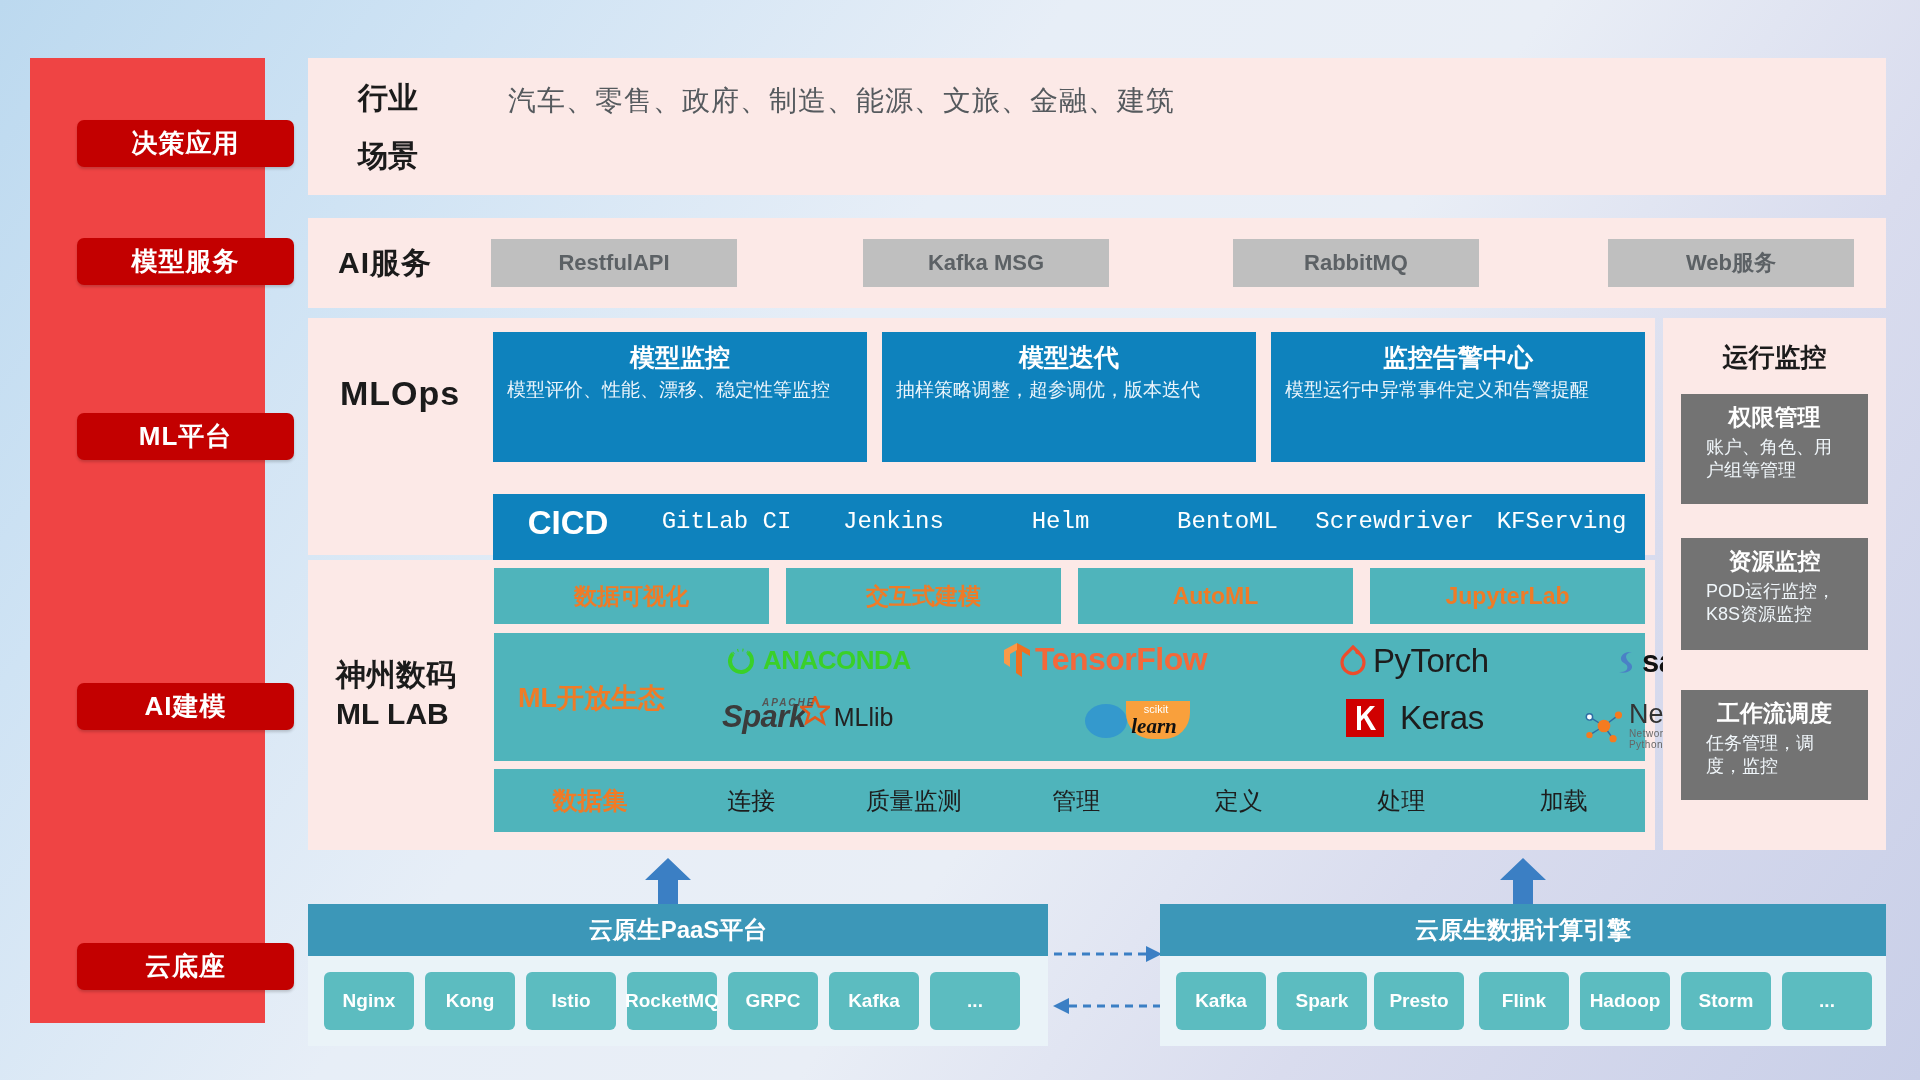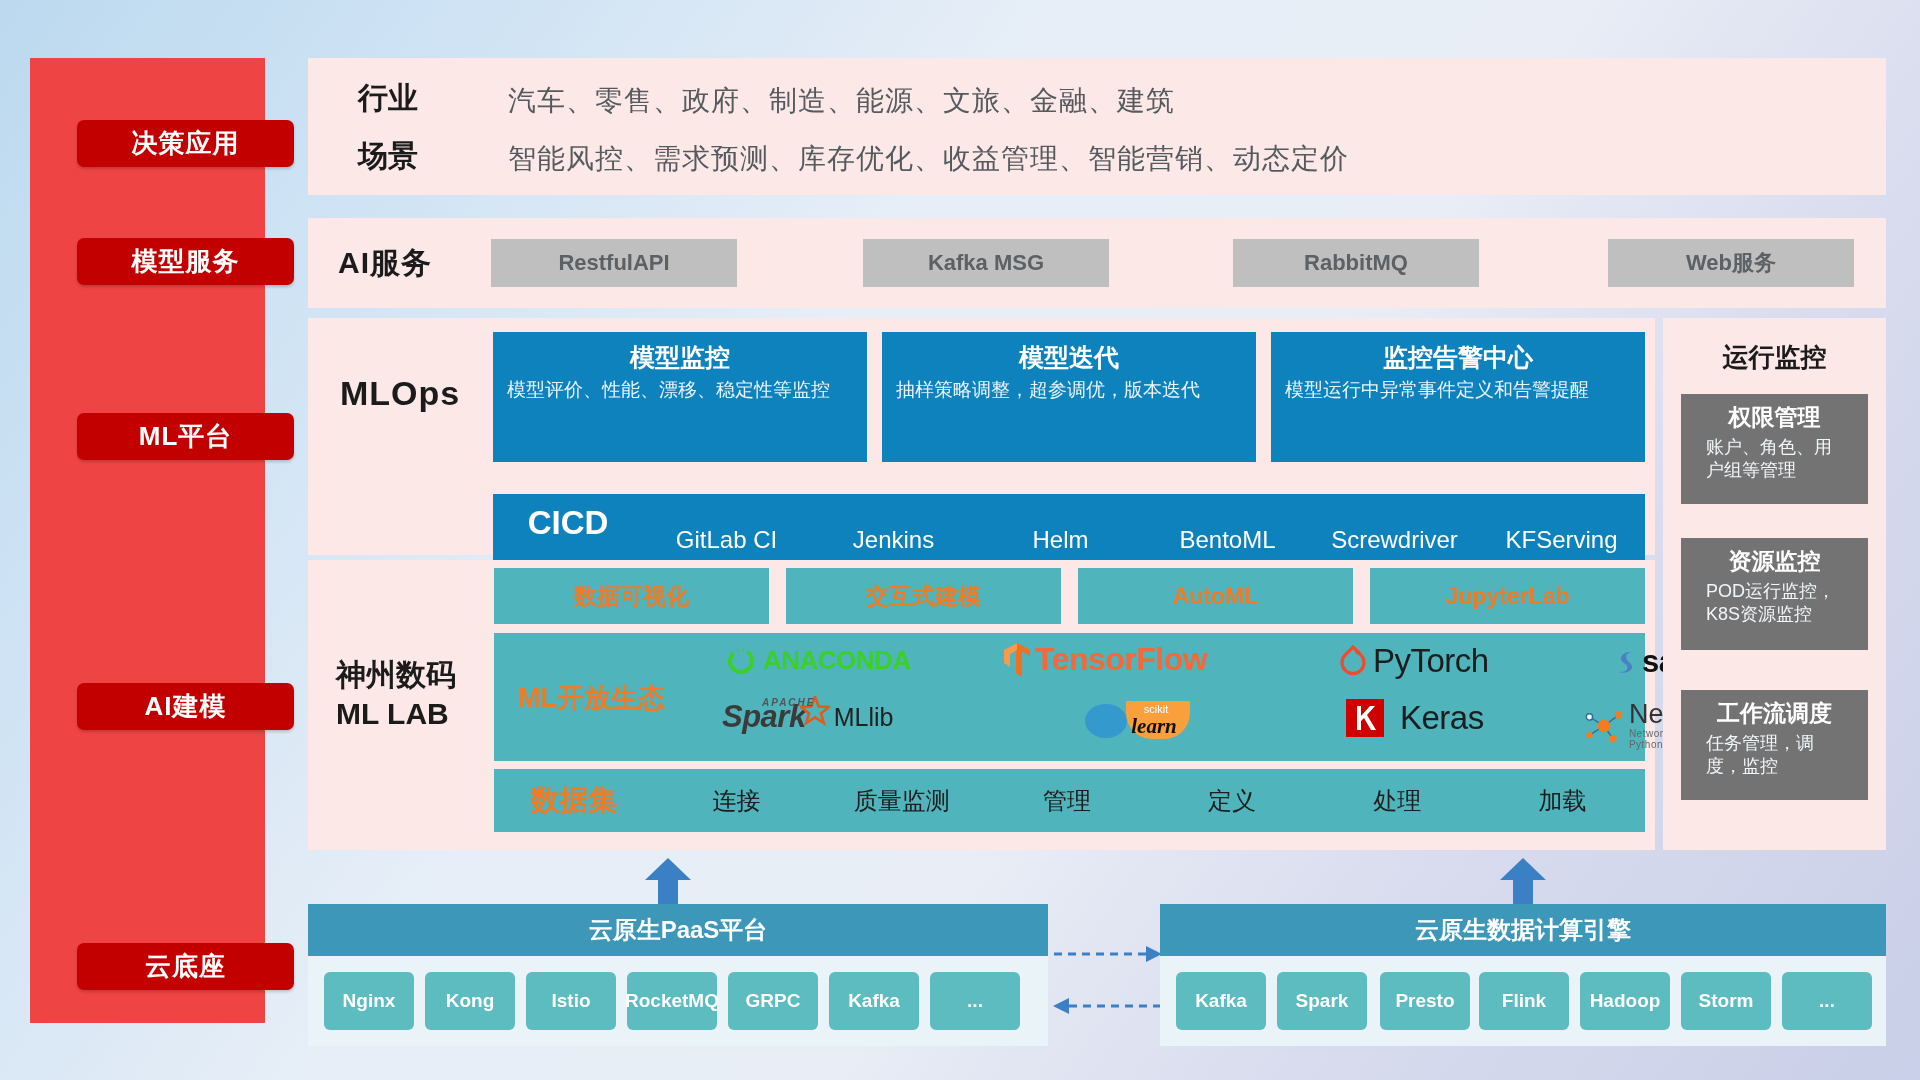--- a/index.html
+++ b/index.html
@@ -37,30 +37,30 @@
     font-size:22px;font-weight:bold;display:flex;align-items:center;justify-content:center;
   }
 
   
   .blue-card{position:absolute;background:#0e82bd;color:#fff;padding:10px 14px;box-sizing:border-box;}
   .blue-card .bc-title{font-size:25px;font-weight:bold;text-align:center;line-height:1.25;}
   .blue-card .bc-desc{font-size:19px;line-height:1.35;color:#eaf4fb;margin-top:4px;}
 
   .cicd-bar{position:absolute;background:#0e82bd;color:#fff;display:flex;align-items:flex-start;}
   .cicd-lead{font-size:33px;font-weight:bold;width:150px;text-align:center;flex:0 0 auto;padding-top:10px;}
-  .cicd-item{font-size:24px;flex:1 1 0;text-align:center;padding-top:31px;line-height:1.25;word-break:break-all;}
+  .cicd-item{font-size:24px;flex:1 1 0;text-align:center;padding-top:13px;line-height:1.25;word-break:break-all;font-family:Liberation Mono, monospace;}
 
   
   .teal-chip{
     position:absolute;background:#4fb4bb;color:#ef7b27;font-size:23px;font-weight:bold;
     display:flex;align-items:center;justify-content:center;
   }
   .teal-band{position:absolute;background:#4fb4bb;}
   .eco-label{position:absolute;color:#ef7b27;font-size:27px;font-weight:bold;}
-  .ds-label{color:#ef7b27;font-size:29px;font-weight:bold;}
+  .ds-label{color:#ef7b27;font-size:25px;font-weight:bold;padding-left:16px;}
   .ds-item{color:#1d1d1d;font-size:24px;}
 
   
   .mon-panel{position:absolute;background:#fce9e7;}
   .mon-title{position:absolute;font-size:26px;font-weight:bold;color:#1b1b1b;text-align:center;width:100%;}
   .mon-card{position:absolute;background:#737373;color:#fff;box-sizing:border-box;padding:8px 25px;}
   .mon-card .mc-title{font-size:23px;font-weight:bold;text-align:center;}
   .mon-card .mc-desc{font-size:18px;line-height:1.3;color:#f0f6fa;margin-top:3px;}
 
   
@@ -86,21 +86,20 @@
     <div class="rail-chip" style="top:180px">模型服务</div>
     <div class="rail-chip" style="top:355px">ML平台</div>
     <div class="rail-chip" style="top:625px">AI建模</div>
     <div class="rail-chip" style="top:885px">云底座</div>
   </div>
 
   <div class="panel" style="left:308px;top:58px;width:1578px;height:137px;">
     <div style="position:absolute;left:50px;top:20px;" class="kv-key">行业</div>
     <div style="position:absolute;left:200px;top:24px;" class="kv-val">汽车、零售、政府、制造、能源、文旅、金融、建筑</div>
     <div style="position:absolute;left:50px;top:78px;" class="kv-key">场景</div>
-    <div style="position:absolute;left:200px;top:82px;" class="kv-val">智能风控、需求预测、库存优化、收益管理、智能营销、动态定价</div>
   </div>
 
   <div class="panel" style="left:308px;top:218px;width:1578px;height:90px;">
     <div class="rowlabel" style="left:30px;top:0;height:90px;font-size:30px;">AI服务</div>
     <div class="svc-chip" style="left:183px;top:21px;width:246px;">RestfulAPI</div>
     <div class="svc-chip" style="left:555px;top:21px;width:246px;">Kafka MSG</div>
     <div class="svc-chip" style="left:925px;top:21px;width:246px;">RabbitMQ</div>
     <div class="svc-chip" style="left:1300px;top:21px;width:246px;">Web服务</div>
   </div>
 
@@ -271,20 +270,20 @@
     <line x1="4" y1="14" x2="96" y2="14" stroke="#3b7fc4" stroke-width="3" stroke-dasharray="8 6"></line>
     <polygon points="96,6 112,14 96,22" fill="#3b7fc4"></polygon>
     <line x1="111" y1="66" x2="19" y2="66" stroke="#3b7fc4" stroke-width="3" stroke-dasharray="8 6"></line>
     <polygon points="19,58 3,66 19,74" fill="#3b7fc4"></polygon>
   </svg>
 
   <div class="cloud-box" style="left:1160px;top:904px;width:726px;height:142px;">
     <div class="cloud-head" style="left:0;top:0;width:726px;height:52px;">云原生数据计算引擎</div>
     <div class="tech-chip" style="left:16px;top:68px;width:90px;height:58px;">Kafka</div>
     <div class="tech-chip" style="left:117px;top:68px;width:90px;height:58px;">Spark</div>
-    <div class="tech-chip" style="left:220px;top:68px;width:90px;height:58px;">Presto</div>
+    <div class="tech-chip" style="left:214px;top:68px;width:90px;height:58px;">Presto</div>
     <div class="tech-chip" style="left:319px;top:68px;width:90px;height:58px;">Flink</div>
     <div class="tech-chip" style="left:420px;top:68px;width:90px;height:58px;">Hadoop</div>
     <div class="tech-chip" style="left:521px;top:68px;width:90px;height:58px;">Storm</div>
     <div class="tech-chip" style="left:622px;top:68px;width:90px;height:58px;">...</div>
   </div>
 
 </div>
 
 </body></html>

